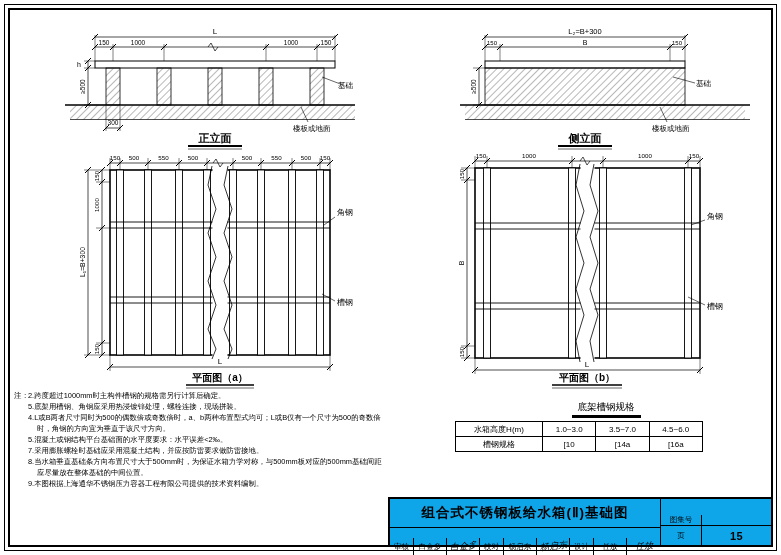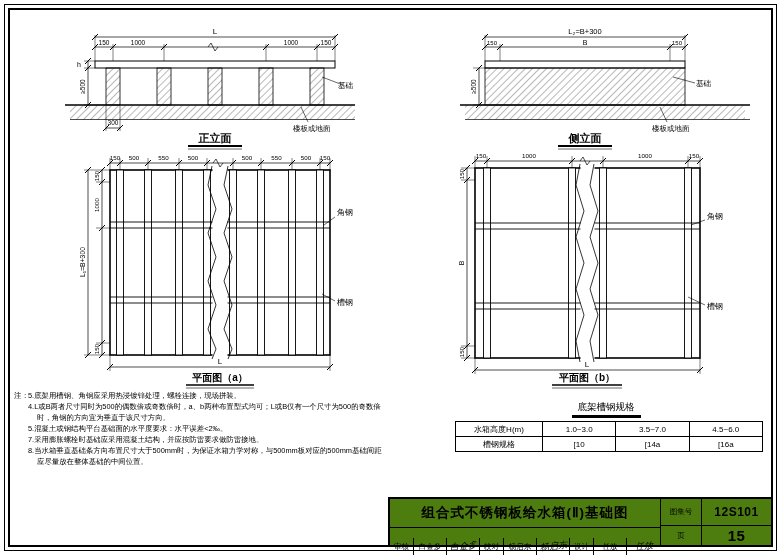--- a/index.html
+++ b/index.html
@@ -11,44 +11,44 @@
   svg text{fill:#000;font-family:"Liberation Sans",sans-serif;}
   .notes{position:absolute;left:14px;top:390px;width:370px;font-size:7.4px;line-height:11px;}
   .notes .prefix{position:absolute;left:0;top:0;}
   .notes .note-list{padding-left:14px;}
   .note-item{padding-left:9px;text-indent:-9px;}
   .tbl-wrap{position:absolute;left:455px;top:396px;width:302px;}
   .tbl-title{text-align:center;margin-bottom:4px;}
   .tbl-title span{position:relative;display:inline-block;font-size:9.5px;font-weight:normal;
                   border-bottom:2px solid #000;padding:0 6px 1px;}
   .tbl-title span::after{content:"";position:absolute;left:0;right:0;bottom:-3px;height:1px;background:#000;}
-  table.spec{border-collapse:collapse;width:308px;border:1.5px solid #000;table-layout:fixed;}
+  table.spec{border-collapse:collapse;width:248px;border:1.5px solid #000;table-layout:fixed;}
   table.spec td{border:1px solid #000;height:14px;font-size:8px;text-align:center;padding:0;}
   table.spec td.c0{width:86px;}
-  .titleblock{position:absolute;left:388px;top:497px;right:10px;bottom:10px;background:#4d7c0f;
+  .titleblock{position:absolute;left:388px;top:497px;right:10px;bottom:10px;background:#0ea5e9;
               border-left:2px solid #000;border-top:2px solid #000;box-sizing:border-box;display:flex;}
   .tb-left{flex:1;display:flex;flex-direction:column;}
   .tb-title{flex:1;display:flex;align-items:center;justify-content:center;
             font-size:13.5px;font-weight:bold;letter-spacing:1px;}
   .tb-sign{height:17px;border-top:1px solid #000;display:flex;align-items:center;font-size:7.5px;}
   .tb-sign .cell{height:100%;display:flex;align-items:center;justify-content:center;border-right:1px solid #000;box-sizing:border-box;margin-top:20px;}
   .tb-sign .lab{width:24px;}
   .tb-sign .nam{width:33px;}
   .tb-sign .sig{width:33px;font-family:"Liberation Serif",serif;font-style:italic;font-size:9px;}
   .tb-sign .sig span{display:inline-block;transform:rotate(-5deg);}
   .tb-sign .last{border-right:none;flex:1;}
   .tb-right{width:116px;border-left:1.2px solid #000;display:flex;flex-direction:column;}
-  .tb-atlas{height:26px;border-bottom:1px solid #000;display:flex;}
+  .tb-atlas{height:26px;border-bottom:1px solid #000;display:flex;align-items:flex-end;}
   .tb-page{flex:1;display:flex;}
   .tb-right .lab{width:40px;display:flex;align-items:center;justify-content:center;
                  font-size:7.5px;border-right:1px solid #000;}
   .tb-right .val{flex:1;display:flex;align-items:center;justify-content:center;
                  font-weight:bold;letter-spacing:.5px;}
   .tb-atlas .val{font-size:12px;}
-  .tb-page .val{font-size:15px;}
+  .tb-page .val{font-size:11px;}
 </style>
 </head>
 <body>
 
 <div class="sheet">
   <div class="frame-outer"></div>
   <div class="frame-inner"></div>
 
   <svg style="left:50px;top:25px" width="310" height="125" viewBox="0 0 310 125">
     <defs>
@@ -297,25 +297,27 @@
         <td>[14a</td>
         <td>[16a</td>
       </tr>
     </tbody>
       </table>
   </div>
 
   <div class="notes">
     <span class="prefix">注：</span>
     <div class="note-list">
+      <div class="note-item">2.跨度超过1000mm时主构件槽钢的规格需另行计算后确定。</div>
       <div class="note-item">5.底架用槽钢、角钢应采用热浸镀锌处理，螺栓连接，现场拼装。</div>
       <div class="note-item">4.L或B两者尺寸同时为500的偶数倍或奇数倍时，a、b两种布置型式均可；L或B仅有一个尺寸为500的奇数倍时，角钢的方向宜为垂直于该尺寸方向。</div>
       <div class="note-item">5.混凝土或钢结构平台基础面的水平度要求：水平误差&lt;2‰。</div>
       <div class="note-item">7.采用膨胀螺栓时基础应采用混凝土结构，并应按防雷要求做防雷接地。</div>
       <div class="note-item">8.当水箱垂直基础条方向布置尺寸大于500mm时，为保证水箱力学对称，与500mm板对应的500mm基础间距应尽量放在整体基础的中间位置。</div>
+      <div class="note-item">9.本图根据上海通华不锈钢压力容器工程有限公司提供的技术资料编制。</div>
     </div>
   </div>
 
   <div class="titleblock">
     <div class="tb-left">
       <div class="tb-title">组合式不锈钢板给水箱(Ⅱ)基础图</div>
       <div class="tb-sign">
         <div class="cell lab">审核</div>
         <div class="cell nam">白金多</div>
         <div class="cell sig">
@@ -329,21 +331,20 @@
         <div class="cell lab">设计</div>
         <div class="cell nam">任放</div>
         <div class="cell sig last">
             <span>任放</span>
           </div>
       </div>
     </div>
     <div class="tb-right">
       <div class="tb-atlas">
         <div class="lab">图集号</div>
-        <div class="val">12S101</div>
       </div>
       <div class="tb-page">
         <div class="lab">页</div>
         <div class="val">15</div>
       </div>
     </div>
   </div>
 </div>
 
 </body></html>

